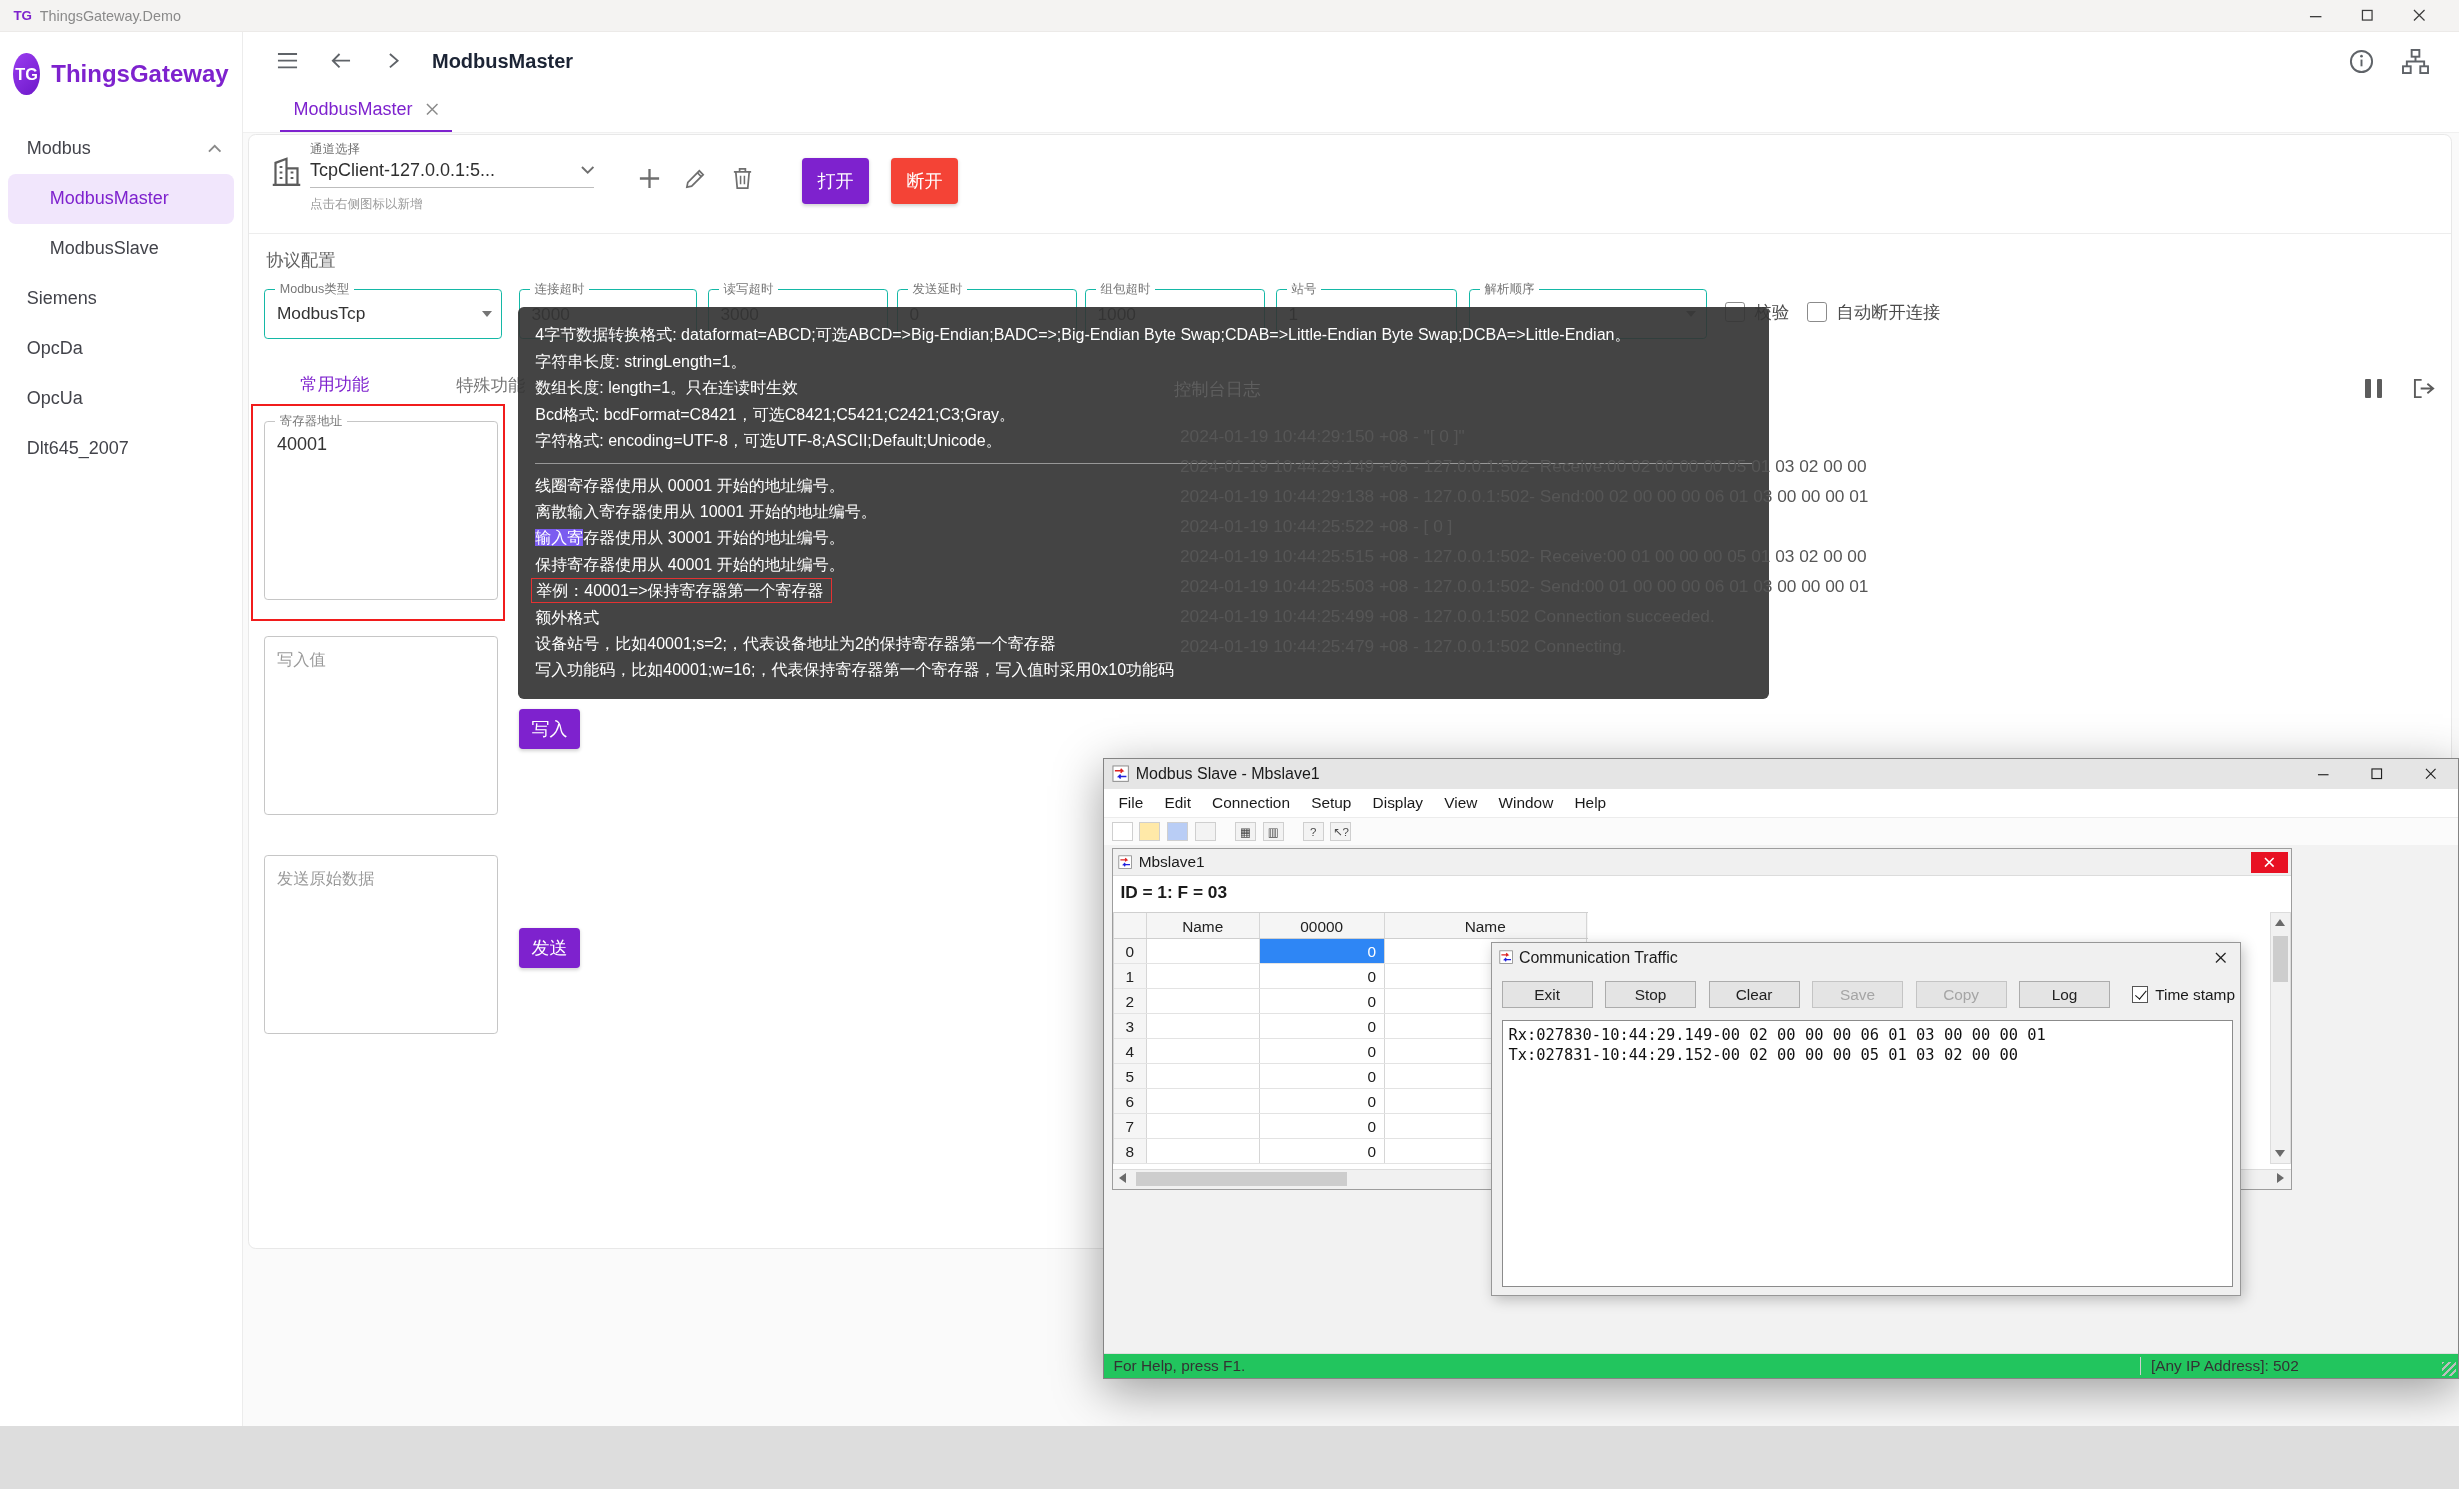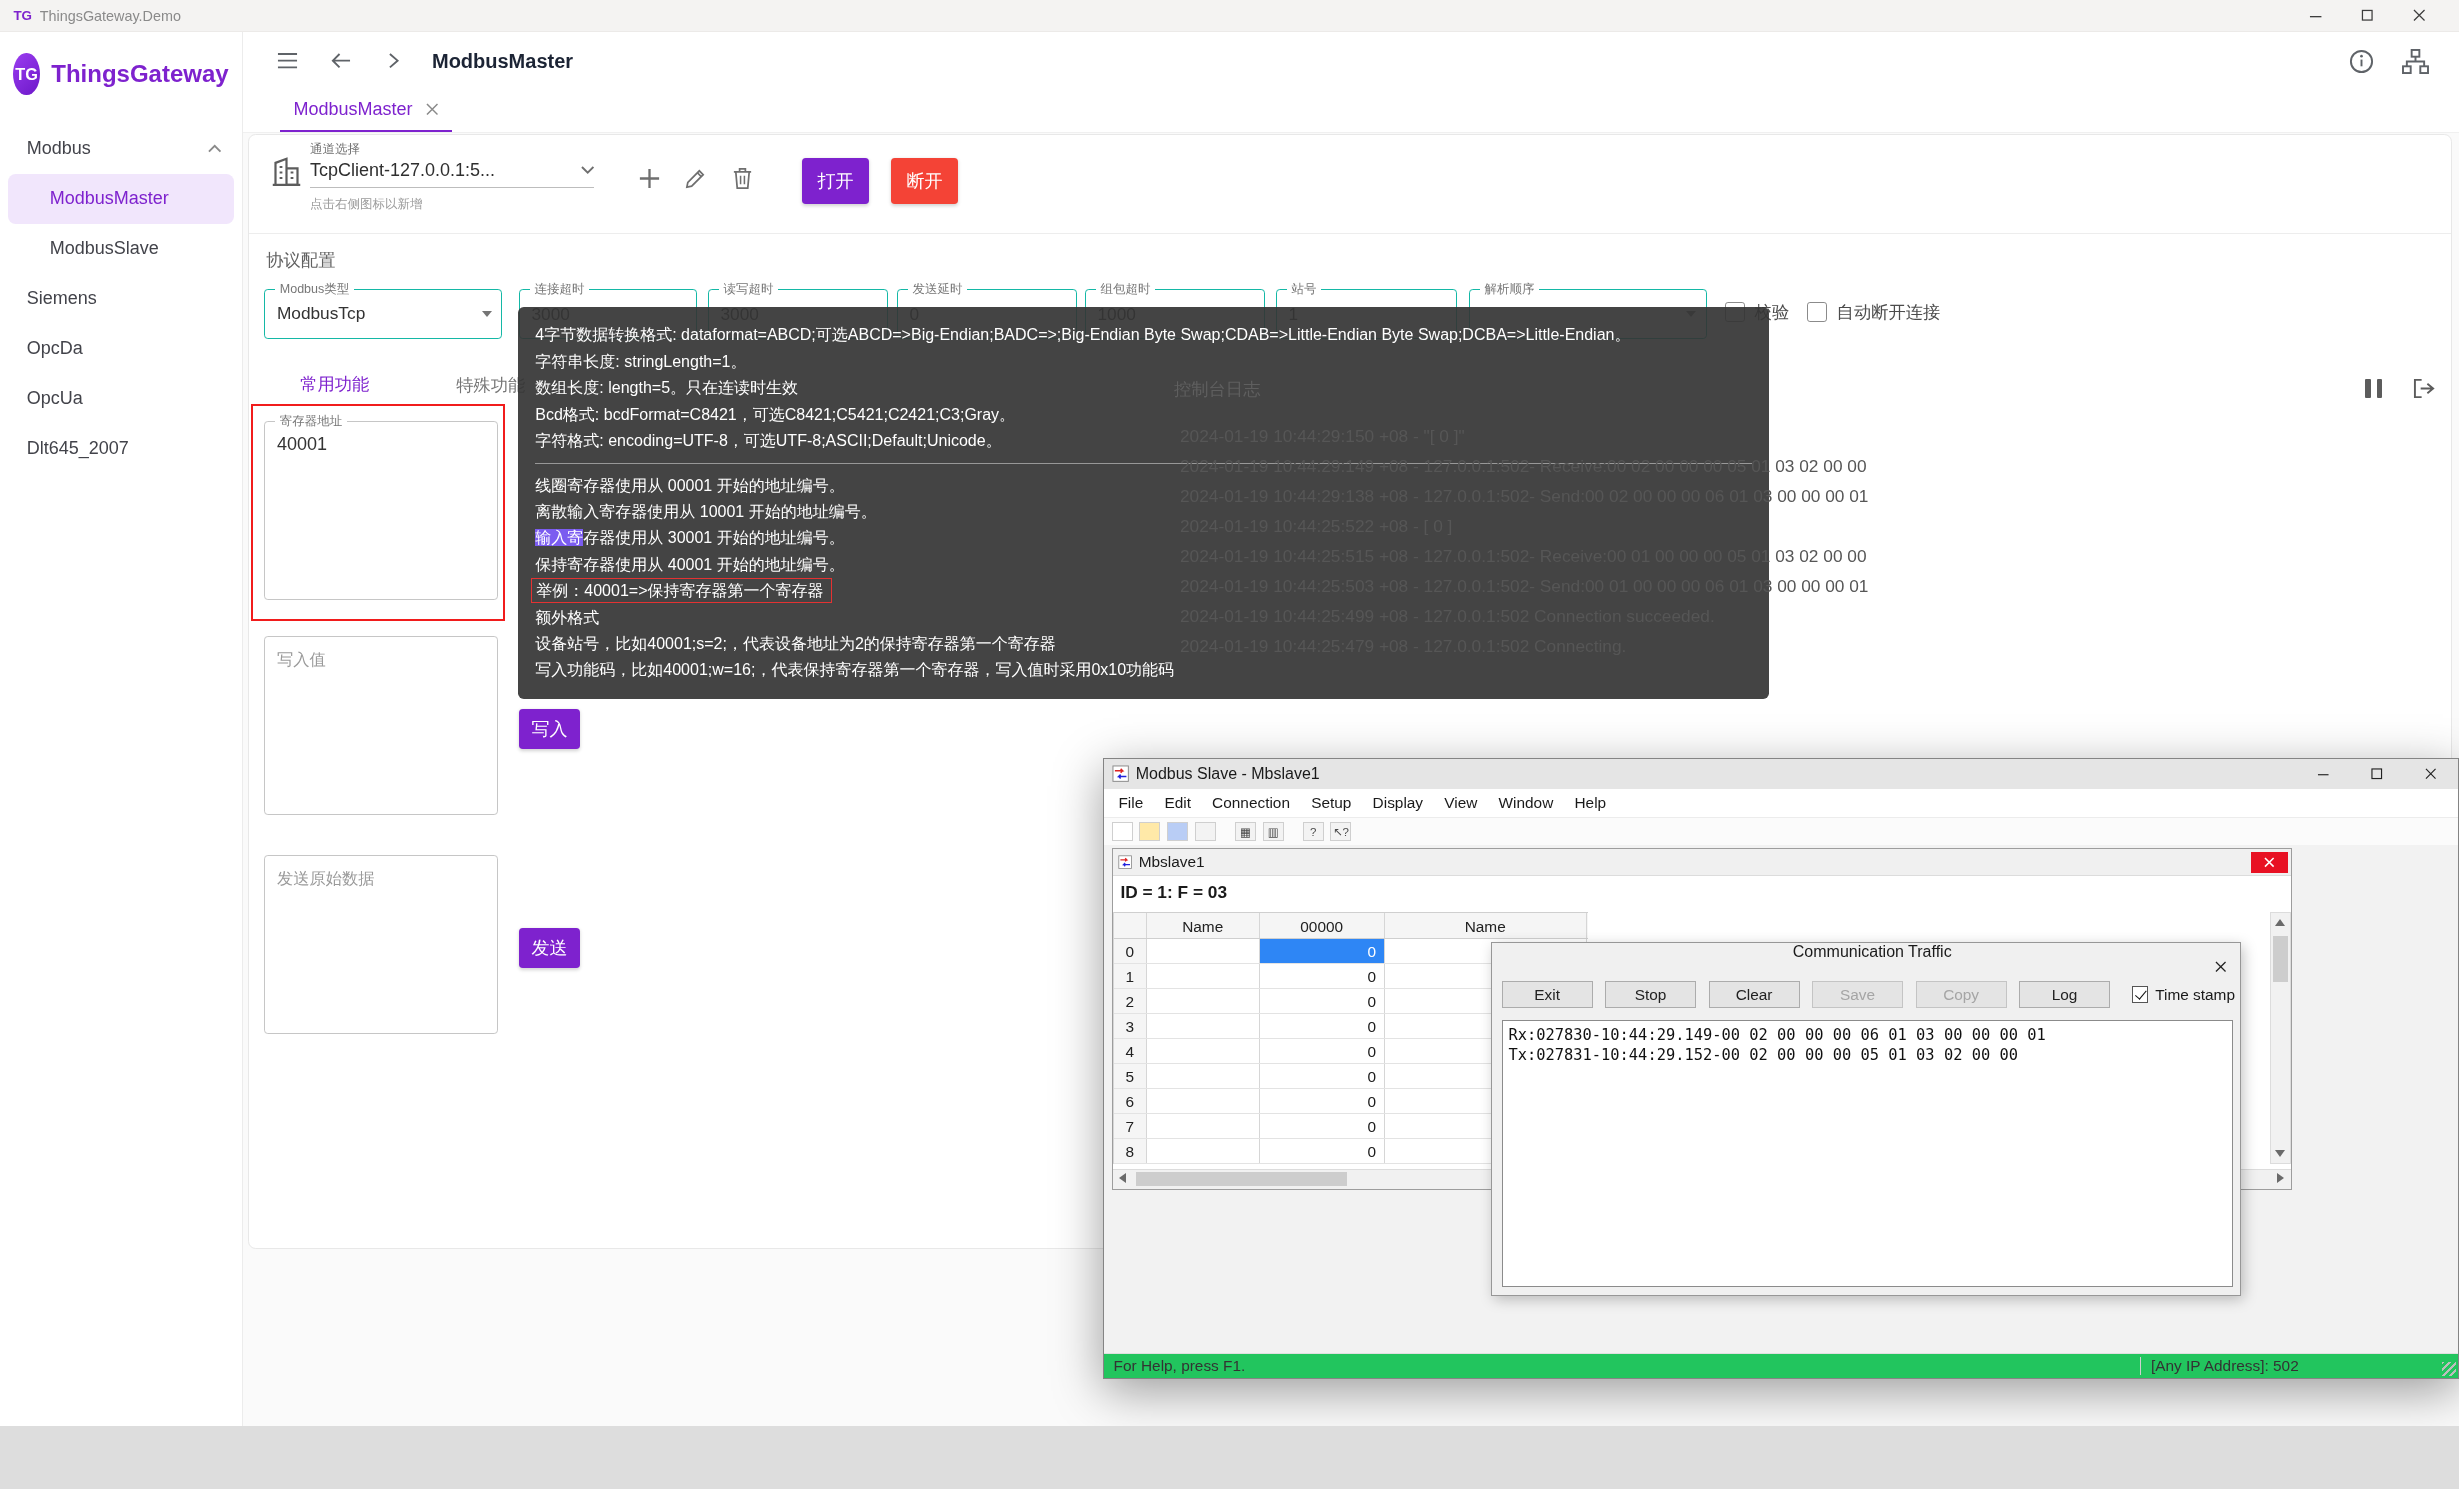--- a/index.html
+++ b/index.html
@@ -140,21 +140,21 @@
   .arr { position:absolute; width:0; height:0; }
   .arr.up { left:4.8px; top:5.8px; border-left:5.8px solid transparent; border-right:5.8px solid transparent; border-bottom:7.7px solid #6a6a6a; }
   .arr.down { left:4.8px; bottom:5.8px; border-left:5.8px solid transparent; border-right:5.8px solid transparent; border-top:7.7px solid #6a6a6a; }
   .arr.left { left:6.7px; top:2.9px; border-top:5.8px solid transparent; border-bottom:5.8px solid transparent; border-right:7.7px solid #6a6a6a; }
   .arr.right { right:6.7px; top:2.9px; border-top:5.8px solid transparent; border-bottom:5.8px solid transparent; border-left:7.7px solid #6a6a6a; }
   .vthumb { position:absolute; left:1.9px; top:23px; width:15.4px; height:46px; background:#cdcdcd; }
   .hthumb { position:absolute; left:23px; top:1.9px; width:211px; height:14.4px; background:#cdcdcd; }
 
   .traffic { position:absolute; left:387px; top:97px; width:750px; height:354px; background:#f0f0f0;
     border:1px solid #979797; box-shadow:2.9px 3.8px 13.4px rgba(0,0,0,.25); }
-  .t-titlebar { position:absolute; left:0; top:0; right:0; height:29px; display:flex; align-items:center; padding-left:6.7px; background:#f0f0f0;flex-direction:column; }
+  .t-titlebar { position:absolute; left:0; top:0; right:0; height:29px; display:flex; align-items:center; padding-left:6.7px; background:#f0f0f0; }
   .t-title { margin-left:5.8px; font-size:16px; }
   .t-close { margin-left:auto; width:38px; height:29px; display:flex; align-items:center; justify-content:center; color:#222; }
   .t-btnrow { position:absolute; left:9.6px; top:38px; display:flex; gap:12.5px; align-items:center; }
   .wbtn { width:91px; height:27px; background:#e4e4e4; border:1px solid #acacac; font-size:15.4px; color:#222;
     display:flex; align-items:center; justify-content:center; font-family:inherit; }
   .wbtn.disabled { color:#a5a5a5; border-color:#c4c4c4; }
   .t-cbx { display:flex; align-items:center; gap:6.7px; margin-left:9.6px; font-size:15.4px; }
   .cbx { width:16.3px; height:16.3px; background:#fff; border:1px solid #555; position:relative; }
   .cbx.checked::after { content:""; position:absolute; left:4.8px; top:1px; width:4.8px; height:9.6px;
     border-right:1.9px solid #111; border-bottom:1.9px solid #111; transform:rotate(40deg); }
@@ -361,21 +361,21 @@
     <div class="bigfield" style="top:720px">
       <span class="inner-label">发送原始数据</span>
       <textarea style=""></textarea>
     </div>
     <button class="btn primary sm-btn" style="top:793px">发送</button>
   </section>
 
   <div class="tooltip">
     <div class="tt-line">4字节数据转换格式: dataformat=ABCD;可选ABCD=&gt;Big-Endian;BADC=&gt;;Big-Endian Byte Swap;CDAB=&gt;Little-Endian Byte Swap;DCBA=&gt;Little-Endian。</div>
     <div class="tt-line">字符串长度: stringLength=1。</div>
-    <div class="tt-line">数组长度: length=5。只在连读时生效</div>
+    <div class="tt-line">数组长度: length=1。只在连读时生效</div>
     <div class="tt-line">Bcd格式: bcdFormat=C8421，可选C8421;C5421;C2421;C3;Gray。</div>
     <div class="tt-line">字符格式: encoding=UTF-8，可选UTF-8;ASCII;Default;Unicode。</div>
     <div class="tt-divider"></div>
     <div class="tt-line">线圈寄存器使用从 00001 开始的地址编号。</div>
     <div class="tt-line">离散输入寄存器使用从 10001 开始的地址编号。</div>
     <div class="tt-line"><span class="tt-sel">输入寄</span><span>存器使用从 30001 开始的地址编号。</span></div>
     <div class="tt-line">保持寄存器使用从 40001 开始的地址编号。</div>
     <div class="tt-line"><span class="tt-example">举例：40001=&gt;保持寄存器第一个寄存器</span></div>
     <div class="tt-line">额外格式</div>
     <div class="tt-line">设备站号，比如40001;s=2;，代表设备地址为2的保持寄存器第一个寄存器</div>

